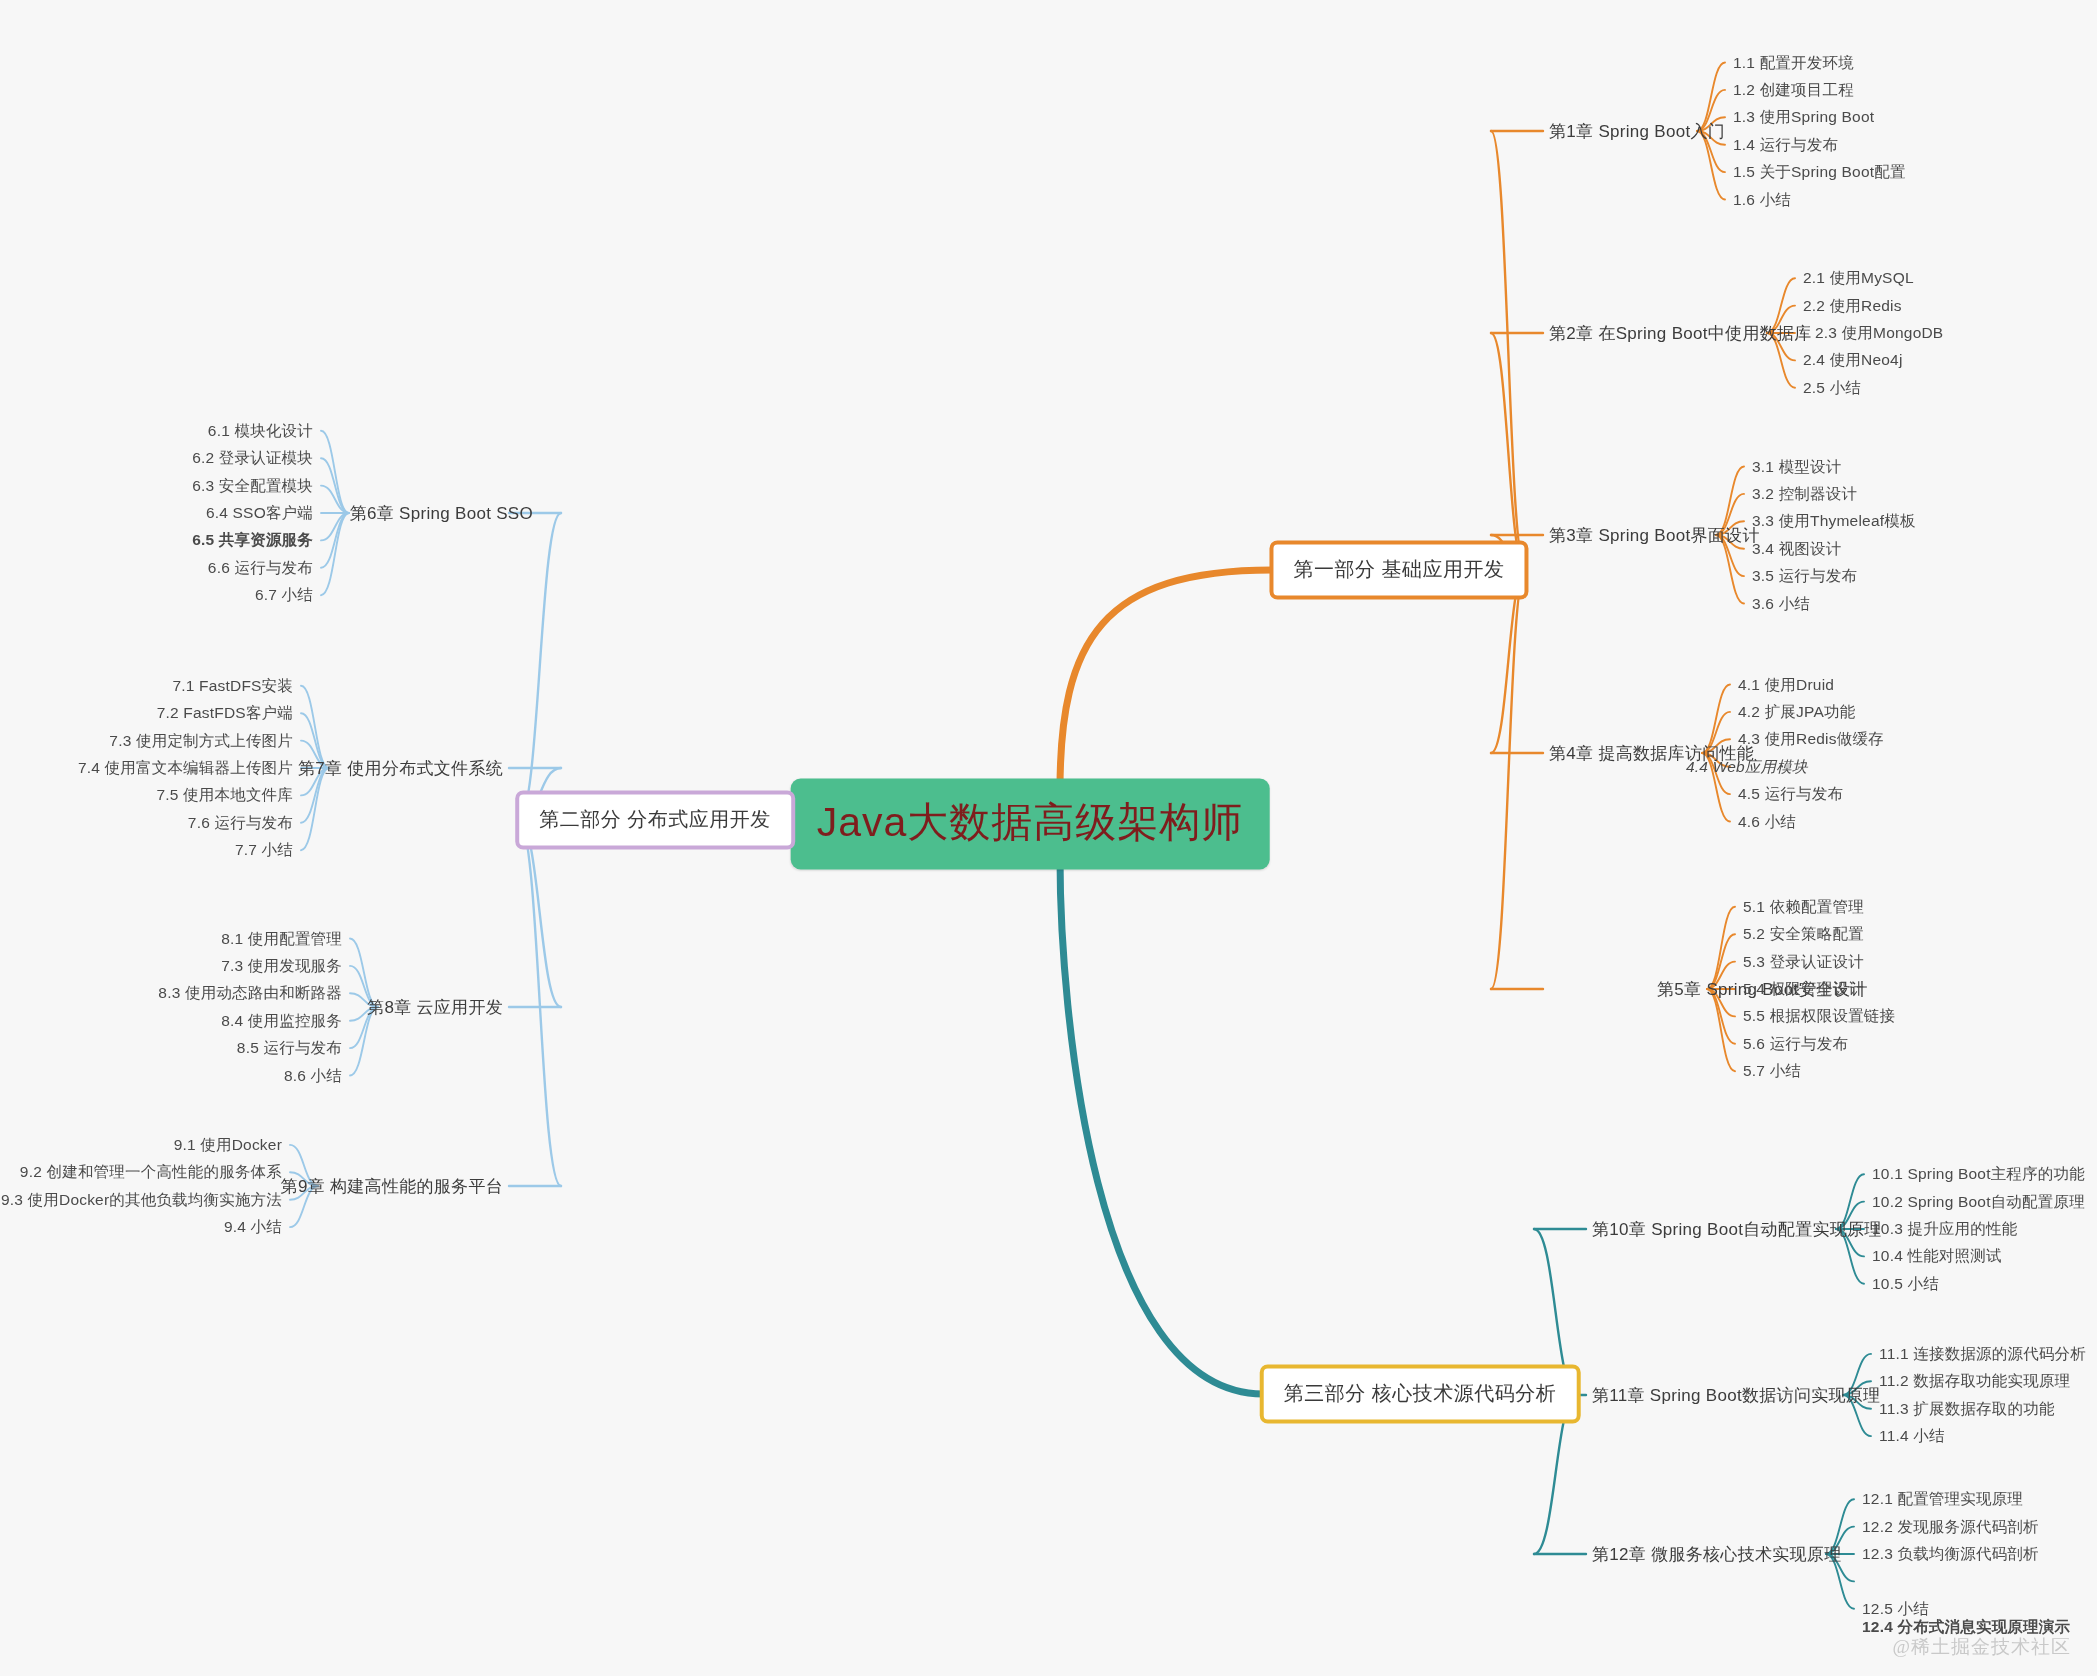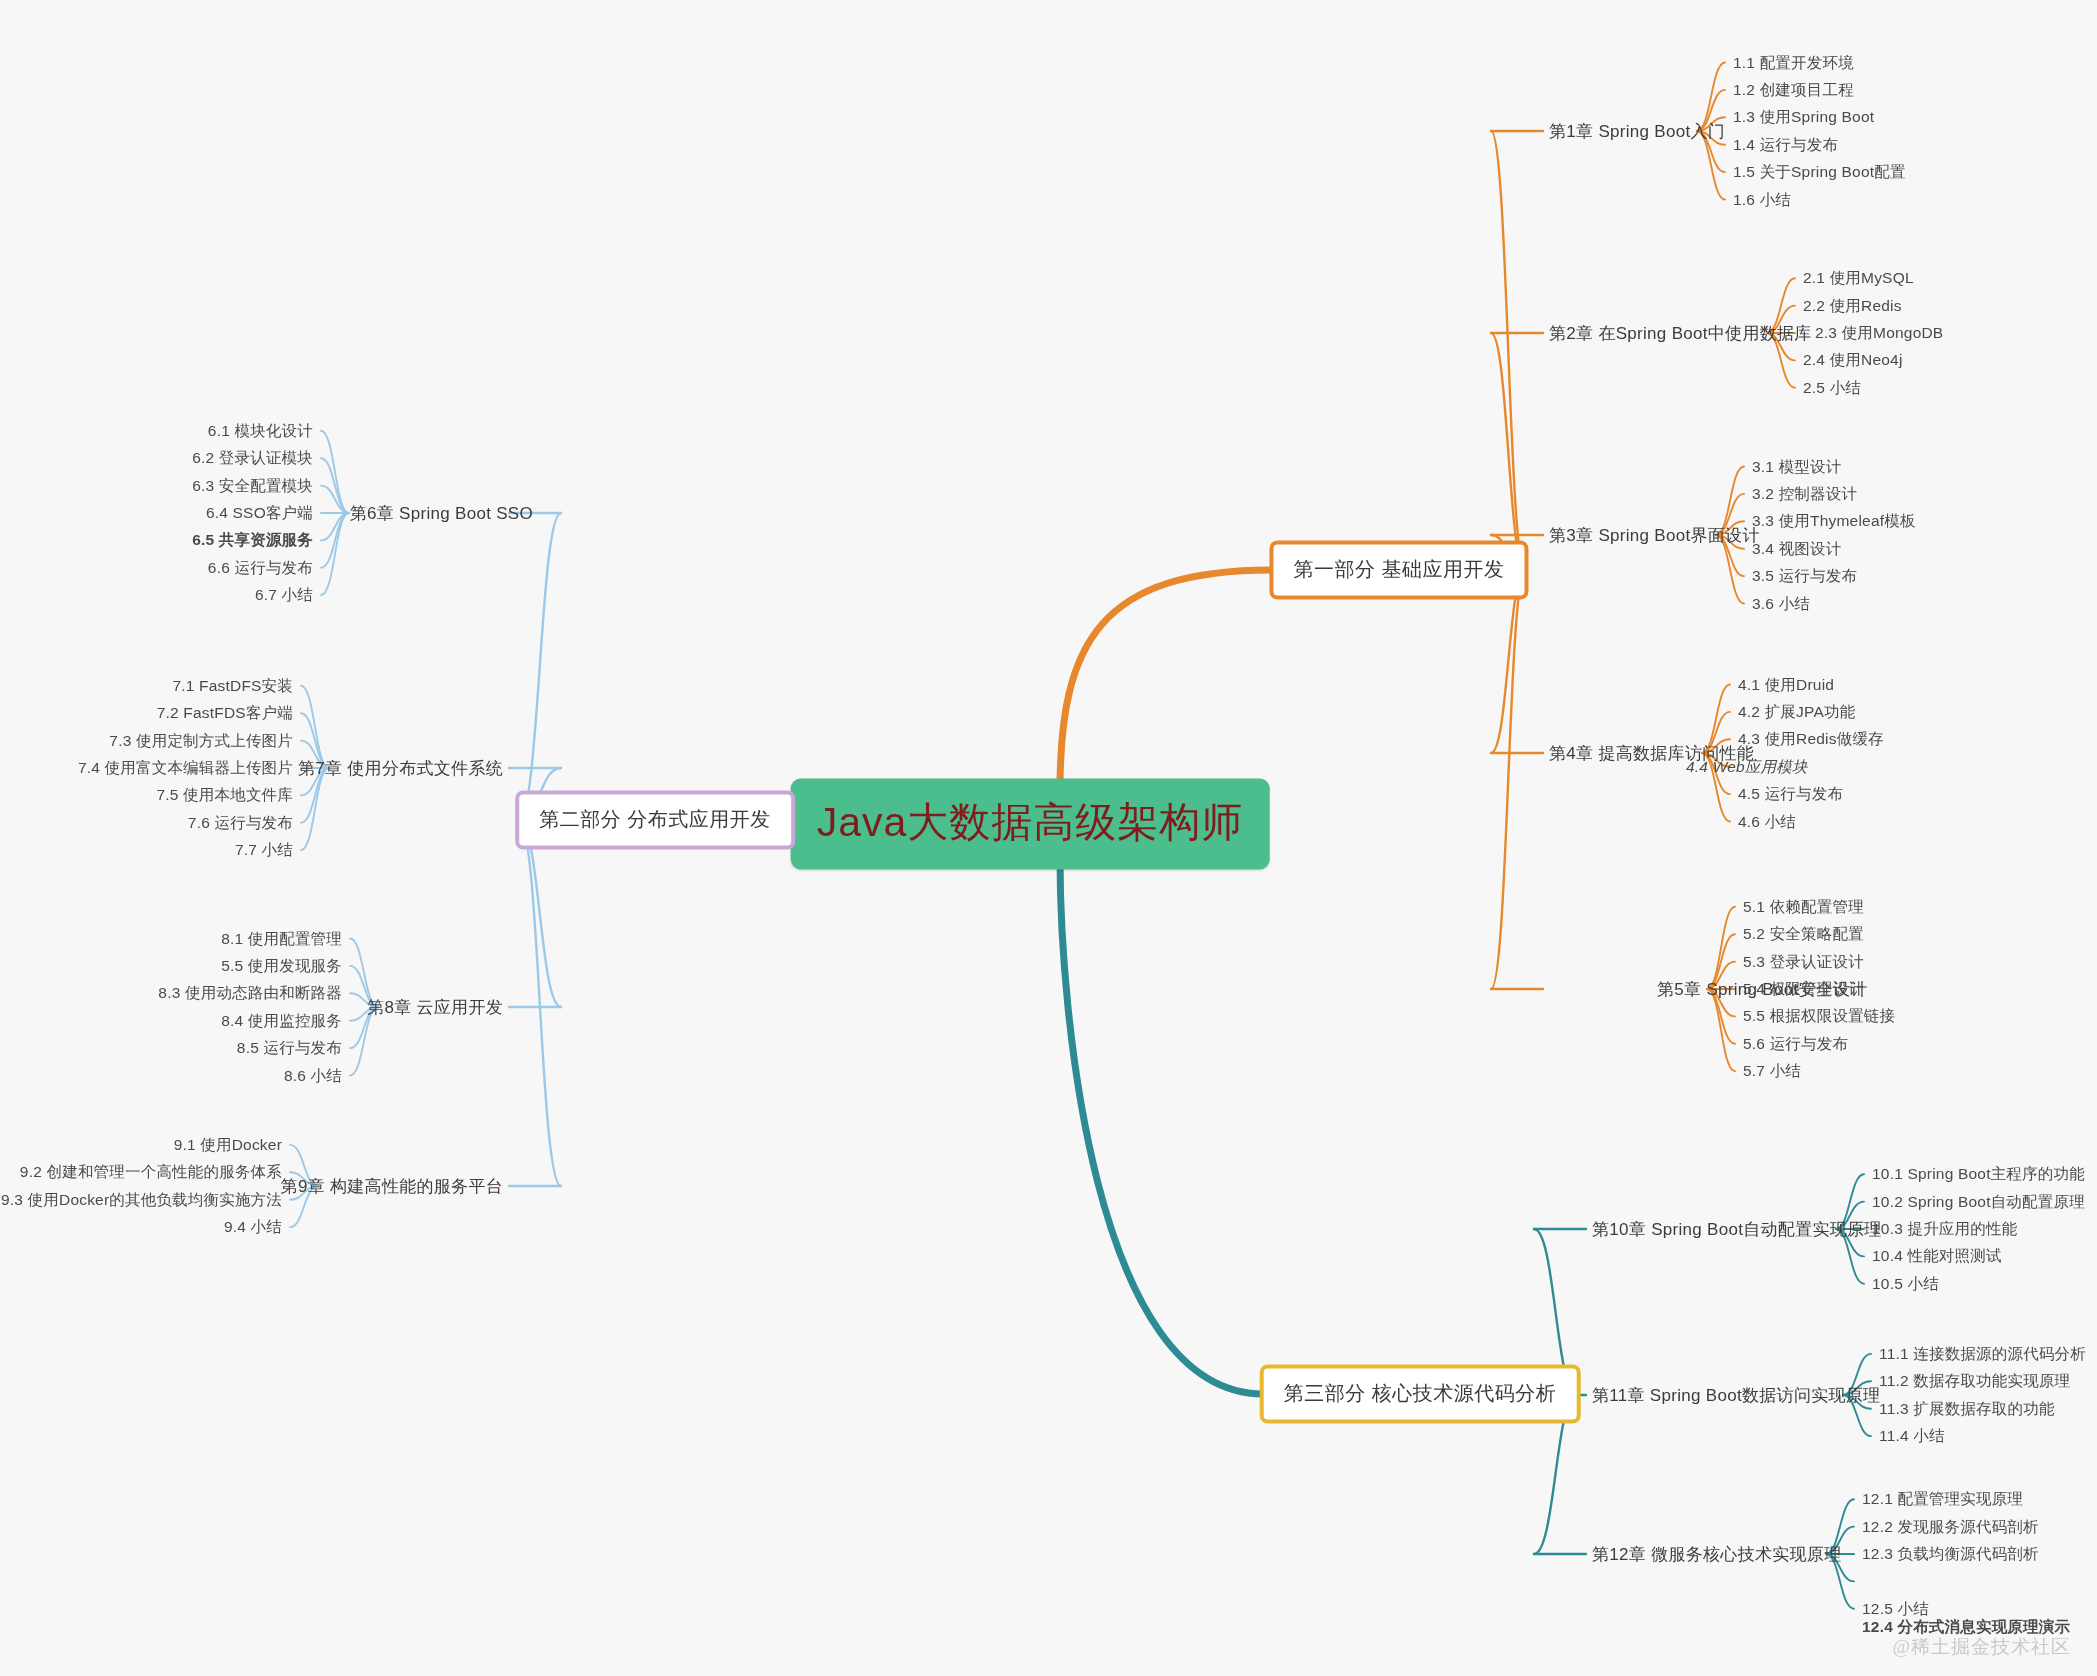--- a/index.html
+++ b/index.html
@@ -226,21 +226,21 @@
       <div class="node chapter left" style="left: 503px; top: 768px;">第7章 使用分布式文件系统</div>
       <div class="node leaf left" style="left: 293px; top: 685.8px;">7.1 FastDFS安装</div>
       <div class="node leaf left" style="left: 293px; top: 713.2px;">7.2 FastFDS客户端</div>
       <div class="node leaf left" style="left: 293px; top: 740.6px;">7.3 使用定制方式上传图片</div>
       <div class="node leaf left" style="left: 293px; top: 768px; text-align: center;">7.4 使用富文本编辑器上传图片</div>
       <div class="node leaf left" style="left: 293px; top: 795.4px;">7.5 使用本地文件库</div>
       <div class="node leaf left" style="left: 293px; top: 822.8px;">7.6 运行与发布</div>
       <div class="node leaf left" style="left: 293px; top: 850.2px;">7.7 小结</div>
       <div class="node chapter left" style="left: 503px; top: 1007px;">第8章 云应用开发</div>
       <div class="node leaf left" style="left: 342px; top: 938.5px;">8.1 使用配置管理</div>
-      <div class="node leaf left" style="left: 342px; top: 965.9px;">5.5 使用发现服务</div>
+      <div class="node leaf left" style="left: 342px; top: 965.9px;">7.3 使用发现服务</div>
       <div class="node leaf left" style="left: 342px; top: 993.3px;">8.3 使用动态路由和断路器</div>
       <div class="node leaf left" style="left: 342px; top: 1020.7px;">8.4 使用监控服务</div>
       <div class="node leaf left" style="left: 342px; top: 1048.1px;">8.5 运行与发布</div>
       <div class="node leaf left" style="left: 342px; top: 1075.5px;">8.6 小结</div>
       <div class="node chapter left" style="left: 503px; top: 1186px;">第9章 构建高性能的服务平台</div>
       <div class="node leaf left" style="left: 282px; top: 1144.9px;">9.1 使用Docker</div>
       <div class="node leaf left" style="left: 282px; top: 1172.3px;">9.2 创建和管理一个高性能的服务体系</div>
       <div class="node leaf left" style="left: 282px; top: 1199.7px;">9.3 使用Docker的其他负载均衡实施方法</div>
       <div class="node leaf left" style="left: 282px; top: 1227.1px;">9.4 小结</div>
       <div class="node part p3" style="left: 1420px; top: 1394px;">第三部分   核心技术源代码分析</div>

